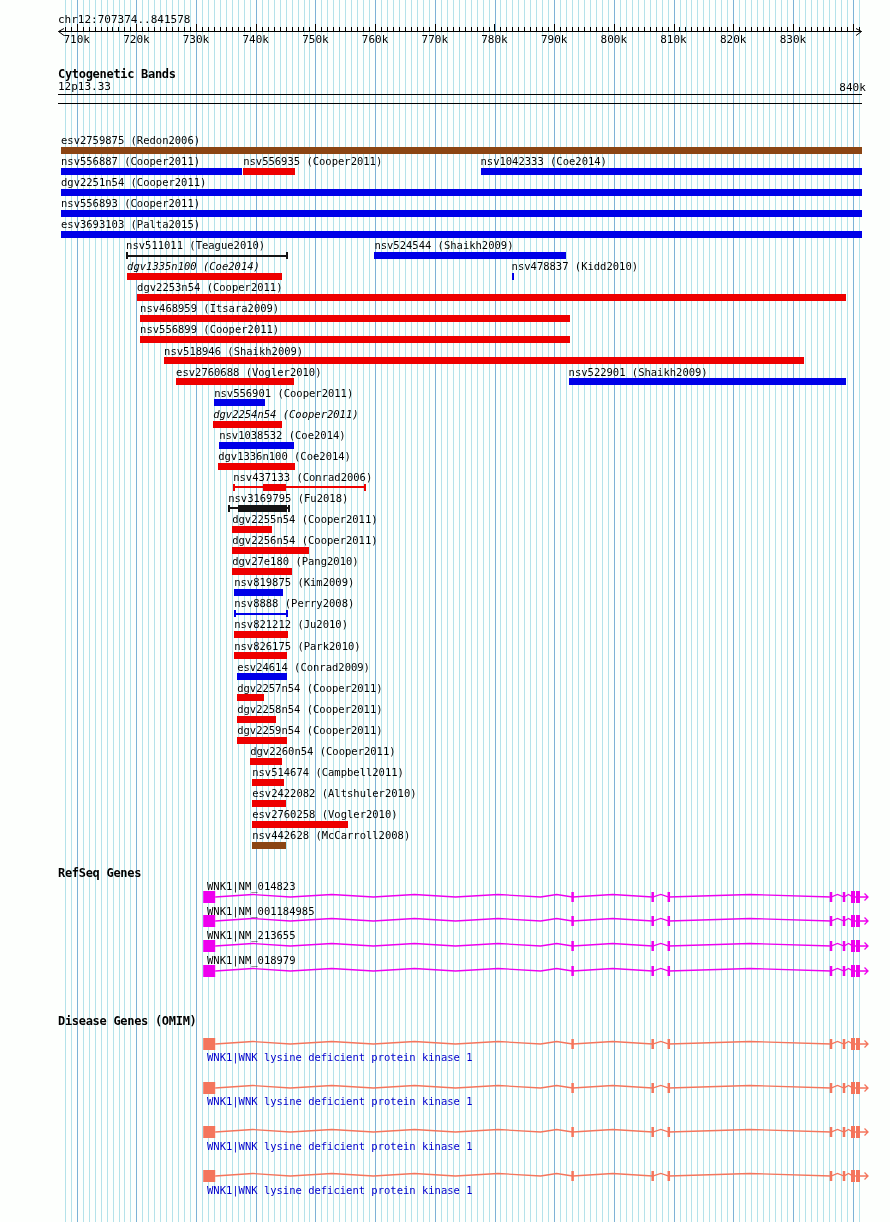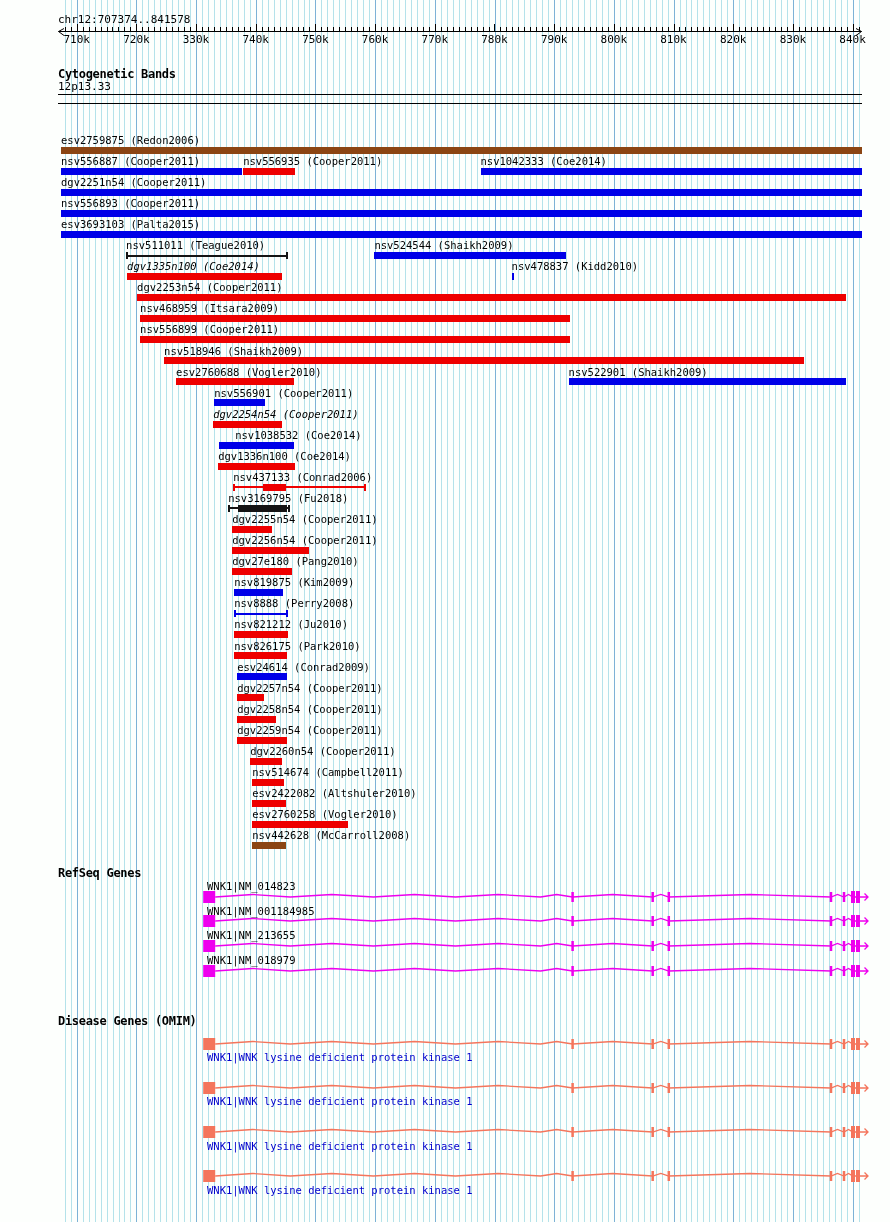--- a/index.html
+++ b/index.html
@@ -308,32 +308,32 @@
   <div class="title" style="top:67px">Cytogenetic Bands</div>
   <div class="band-label">12p13.33</div>
   <div class="cytoband"></div>
 
 
   <div class="title" style="top:866px">RefSeq Genes</div>
 
   <div class="title" style="top:1014px">Disease Genes (OMIM)</div>
 <div class="tick-label" style="left: 54.7px;">710k</div>
     <div class="tick-label" style="left: 114.4px;">720k</div>
-    <div class="tick-label" style="left: 174px;">330k</div>
+    <div class="tick-label" style="left: 174px;">730k</div>
     <div class="tick-label" style="left: 233.7px;">740k</div>
     <div class="tick-label" style="left: 293.4px;">750k</div>
     <div class="tick-label" style="left: 353.1px;">760k</div>
     <div class="tick-label" style="left: 412.8px;">770k</div>
     <div class="tick-label" style="left: 472.5px;">780k</div>
     <div class="tick-label" style="left: 532.2px;">790k</div>
     <div class="tick-label" style="left: 591.8px;">800k</div>
     <div class="tick-label" style="left: 651.5px;">810k</div>
     <div class="tick-label" style="left: 711.2px;">820k</div>
     <div class="tick-label" style="left: 770.9px;">830k</div>
-    <div class="tick-label" style="left: 830.6px;">840k</div>
+    <div class="tick-label" style="left: 830.6px; margin-top: 48px;">840k</div>
     <div class="vlabel" style="left: 61px; top: 134.8px;">esv2759875 (Redon2006)</div>
     <div class="vbar" style="left: 61px; top: 146.6px; width: 801px; background: rgb(139, 69, 19);"></div>
     <div class="vlabel" style="left: 61px; top: 155.9px;">nsv556887 (Cooper2011)</div>
     <div class="vbar" style="left: 61px; top: 167.7px; width: 181.2px; background: rgb(0, 0, 232);"></div>
     <div class="vlabel" style="left: 243.2px; top: 155.9px;">nsv556935 (Cooper2011)</div>
     <div class="vbar" style="left: 243.2px; top: 167.7px; width: 52.1px; background: rgb(238, 0, 0);"></div>
     <div class="vlabel" style="left: 480.5px; top: 155.9px;">nsv1042333 (Coe2014)</div>
     <div class="vbar" style="left: 480.5px; top: 167.7px; width: 381.5px; background: rgb(0, 0, 232);"></div>
     <div class="vlabel" style="left: 61px; top: 176.9px;">dgv2251n54 (Cooper2011)</div>
     <div class="vbar" style="left: 61px; top: 188.7px; width: 801px; background: rgb(0, 0, 232);"></div>
@@ -358,21 +358,21 @@
     <div class="vlabel" style="left: 164.1px; top: 345.5px;">nsv518946 (Shaikh2009)</div>
     <div class="vbar" style="left: 164.1px; top: 357.3px; width: 639.8px; background: rgb(238, 0, 0);"></div>
     <div class="vlabel" style="left: 176.1px; top: 366.6px;">esv2760688 (Vogler2010)</div>
     <div class="vbar" style="left: 176.1px; top: 378.4px; width: 118.2px; background: rgb(238, 0, 0);"></div>
     <div class="vlabel" style="left: 568.6px; top: 366.6px;">nsv522901 (Shaikh2009)</div>
     <div class="vbar" style="left: 568.6px; top: 378.4px; width: 277.4px; background: rgb(0, 0, 232);"></div>
     <div class="vlabel" style="left: 214.2px; top: 387.6px;">nsv556901 (Cooper2011)</div>
     <div class="vbar" style="left: 214.2px; top: 399.4px; width: 51.1px; background: rgb(0, 0, 232);"></div>
     <div class="vlabel" style="left: 213.2px; top: 408.7px; font-style: italic;">dgv2254n54 (Cooper2011)</div>
     <div class="vbar" style="left: 213.2px; top: 420.5px; width: 69.1px; background: rgb(238, 0, 0);"></div>
-    <div class="vlabel" style="left: 219.2px; top: 429.8px; margin-left: 16px;">nsv1038532 (Coe2014)</div>
+    <div class="vlabel" style="left: 219.2px; top: 429.8px;">nsv1038532 (Coe2014)</div>
     <div class="vbar" style="left: 219.2px; top: 441.6px; width: 75.1px; background: rgb(0, 0, 232);"></div>
     <div class="vlabel" style="left: 218.2px; top: 450.9px;">dgv1336n100 (Coe2014)</div>
     <div class="vbar" style="left: 218.2px; top: 462.7px; width: 77.1px; background: rgb(238, 0, 0);"></div>
     <div class="vlabel" style="left: 233.2px; top: 471.9px;">nsv437133 (Conrad2006)</div>
     <div class="ibeam" style="left: 233.2px; top: 483.7px; width: 133.2px; color: rgb(238, 0, 0);">
       <div class="ithick" style="left: 28px; width: 23px;"></div>
     </div>
     <div class="vlabel" style="left: 228.2px; top: 493px;">nsv3169795 (Fu2018)</div>
     <div class="ibeam" style="left: 228.2px; top: 504.8px; width: 62.1px; color: rgb(20, 20, 20);">
       <div class="ithick" style="left: 8px; width: 49.1px;"></div>

